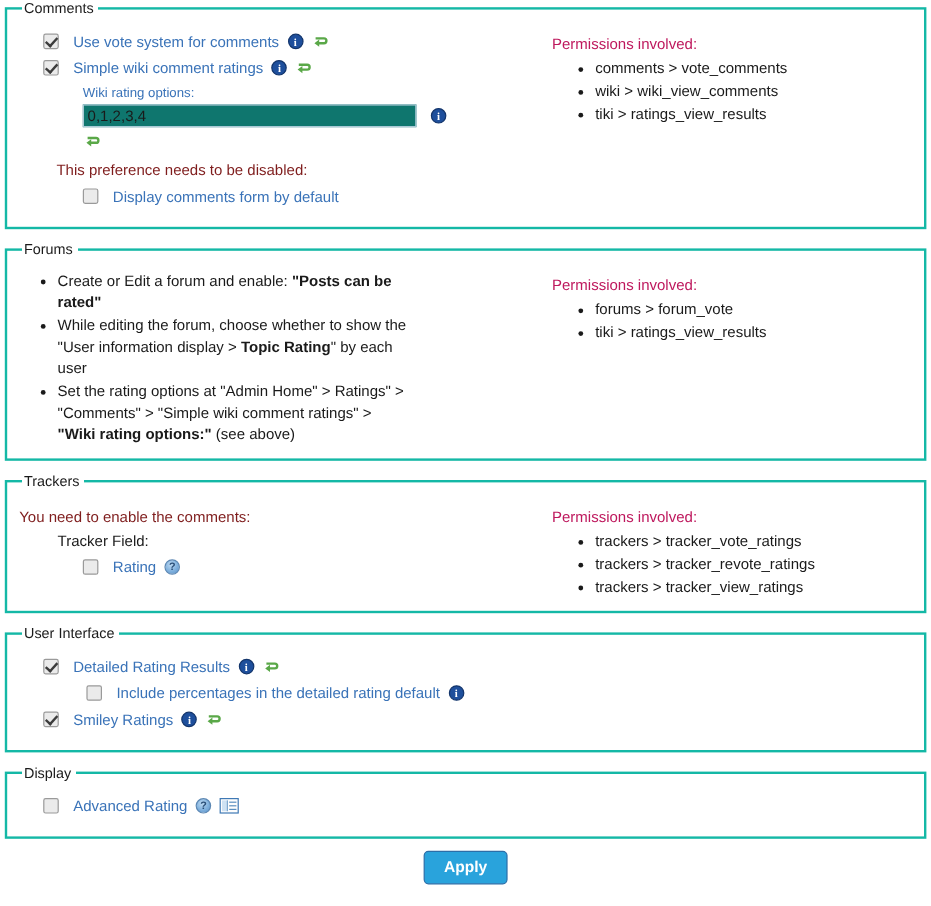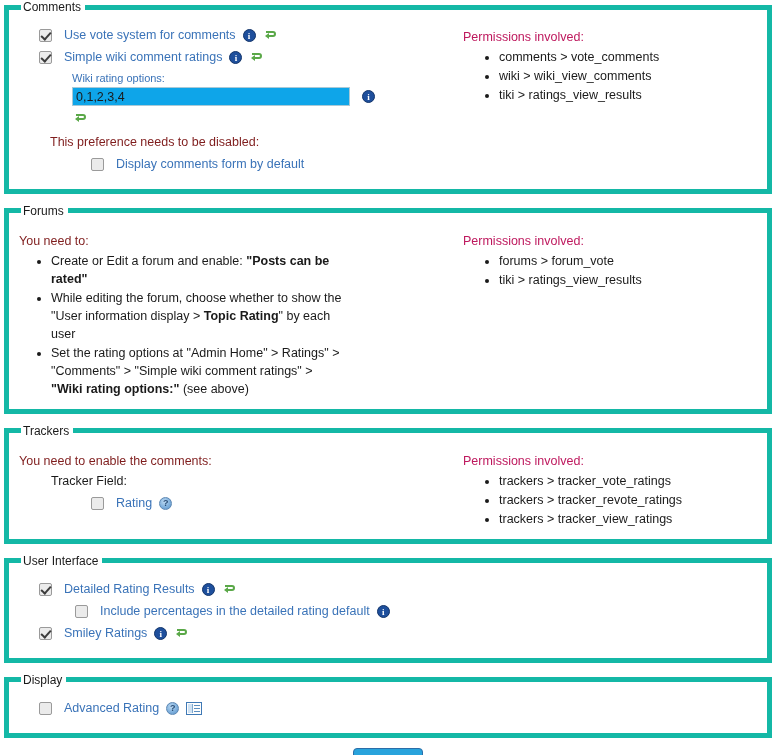--- a/index.html
+++ b/index.html
@@ -17,21 +17,21 @@
   }
   .page {
     position: relative;
     width: 776px;
     height: 755px;
     box-sizing: border-box;
   }
 
   
   fieldset.panel {
-    border: 5px solid #14b8a6;
+    border: 2px solid #14b8a6;
     margin: 0 4px 10px 4px;
     padding: 6px 8px 10px 8px;
     box-sizing: border-box;
   }
   fieldset.panel > legend {
     font-size: 12px;
     color: #1a1a1a;
     padding: 0 4px 0 2px;
     margin-left: 4px;
   }
@@ -46,26 +46,26 @@
   }
   .col-right {
     flex: 1 1 auto;
     box-sizing: border-box;
     padding-left: 8px;
   }
 
   
   .pref-row {
     display: flex;
-    align-items: flex-end;
+    align-items: flex-start;
     margin: 8px 0 8px 0;
   }
   .pref-row.indent-1 { margin-left: 22px; }
   .pref-row.indent-2 { margin-left: 58px; }
-  .pref-row.indent-3 { margin-left: 74px; }
+  .pref-row.indent-3 { margin-left: 55px; }
 
   .pref-label {
     color: #3a73b8;
     font-size: 12.5px;
     margin-left: 12px;
     white-space: nowrap;
   }
 
   .plain-text {
     color: #7f1d1d;
@@ -183,21 +183,21 @@
   }
   .field-row {
     display: flex;
     align-items: center;
     margin-left: 55px;
   }
   .text-input {
     width: 278px;
     height: 19px;
     box-sizing: border-box;
-    background: #0ea5e9;
+    background: #0f766e;
     border: 1px solid #a9c9d6;
     color: #1a1a1a;
     font-family: "Liberation Sans", sans-serif;
     font-size: 12.5px;
     padding: 1px 3px;
   }
   .under-revert {
     margin-left: 56px;
     margin-top: 4px;
   }
@@ -307,21 +307,20 @@
           <li>tiki &gt; ratings_view_results</li>
         </ul>
       </div>
     </div>
   </fieldset>
 
   <fieldset class="panel">
     <legend>Forums</legend>
     <div class="cols">
       <div class="col-left">
-        <div class="plain-text" style="margin-left:2px">You need to:</div>
         <div class="need-wrap">
           <ul class="need-list">
             <li>Create or Edit a forum and enable: <b>"Posts can be rated"</b></li>
             <li>While editing the forum, choose whether to show the "User information display &gt; <b>Topic Rating</b>" by each user</li>
             <li>Set the rating options at "Admin Home" &gt; Ratings" &gt; "Comments" &gt; "Simple wiki comment ratings" &gt; <b>"Wiki rating options:"</b> (see above)</li>
           </ul>
         </div>
       </div>
       <div class="col-right">
         <div class="perm-title">Permissions involved:</div>

